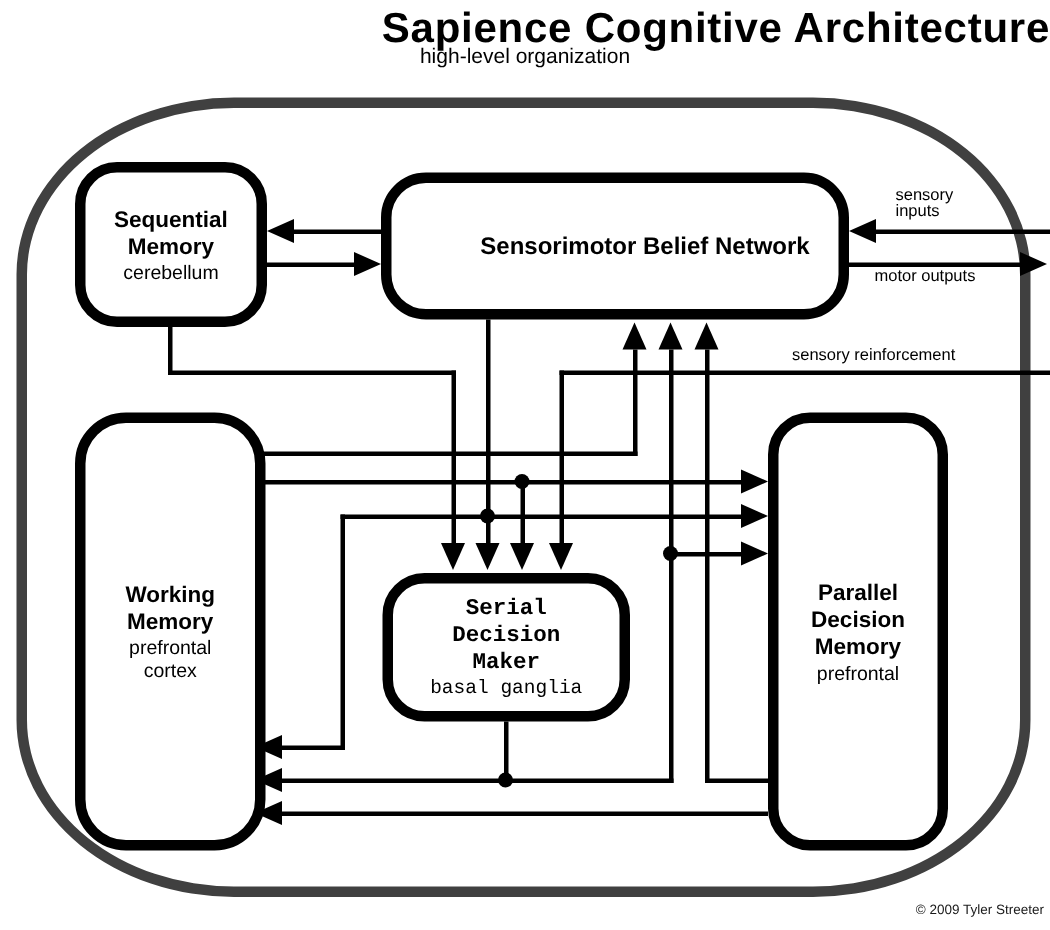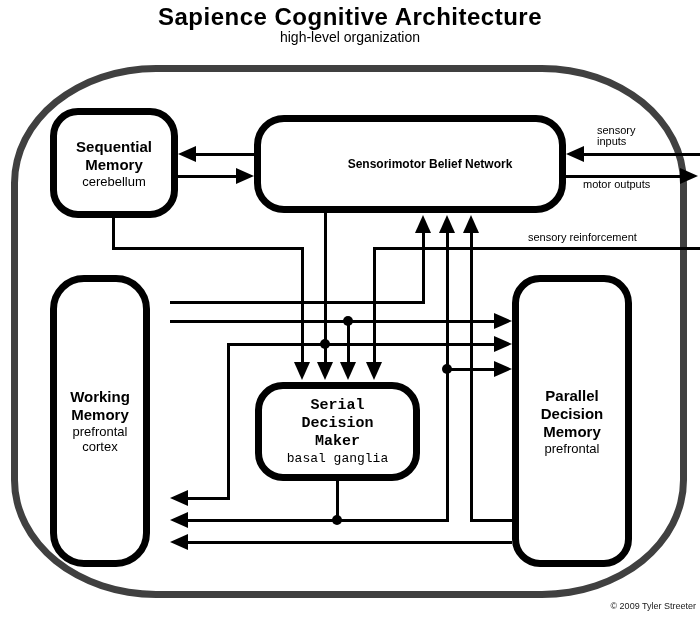--- a/index.html
+++ b/index.html
@@ -1,27 +1,27 @@
 <!DOCTYPE html>
 <html><head>
 <meta charset="utf-8">
 <style>
   html,body{margin:0;padding:0;background:#fff;}
   .canvas{position:relative;width:700px;height:620px;background:#fff;overflow:hidden;
           font-family:"Liberation Sans",sans-serif;color:#000;}
-  .title{position:absolute;left:0;top:3px;width:100%;text-align:center;
-         font-size:24px;font-weight:bold;letter-spacing:.5px;}
+  .title{position:absolute;left:0;top:3px;width:100%;text-align:right;
+         font-size:28px;font-weight:bold;letter-spacing:.5px;}
   .subtitle{position:absolute;left:0;top:29px;width:100%;text-align:center;font-size:14px;}
   .boundary{position:absolute;left:11px;top:65px;width:676px;height:533px;
             box-sizing:border-box;border:7px solid #404040;border-radius:145px/118px;}
   .node{position:absolute;box-sizing:border-box;border:7px solid #000;background:#fff;
         border-radius:28px;display:flex;flex-direction:column;align-items:center;
         justify-content:center;text-align:center;z-index:1;}
   .node .t{font-weight:bold;font-size:15px;line-height:18px;white-space:pre-line;}
-  .node .t.big{font-size:12px;line-height:19px;margin-left:40px;}
+  .node .t.big{font-size:16px;line-height:19px;margin-left:40px;}
   .node .s{font-size:13px;line-height:15px;white-space:pre-line;}
   .hline{position:absolute;height:3px;background:#000;z-index:2;}
   .vline{position:absolute;width:3px;background:#000;z-index:2;}
   .arr{position:absolute;width:0;height:0;z-index:3;}
   .arr.left{border-top:8px solid transparent;border-bottom:8px solid transparent;border-right:18px solid #000;}
   .arr.right{border-top:8px solid transparent;border-bottom:8px solid transparent;border-left:18px solid #000;}
   .arr.up{border-left:8px solid transparent;border-right:8px solid transparent;border-bottom:18px solid #000;}
   .arr.down{border-left:8px solid transparent;border-right:8px solid transparent;border-top:18px solid #000;}
   .dot{position:absolute;width:10px;height:10px;border-radius:50%;background:#000;z-index:4;}
   .lbl{position:absolute;font-size:11px;line-height:11px;white-space:pre-line;z-index:5;background:transparent;}
@@ -40,21 +40,21 @@
   <div class="node" style="left:50px;top:108px;width:128px;height:110px;border-radius:28px;">
     <div class="t">Sequential
 Memory</div>
     <div class="s">cerebellum</div>
   </div>
 
   <div class="node" style="left:254px;top:115px;width:312px;height:98px;border-radius:30px;">
     <div class="t big">Sensorimotor Belief Network</div>
   </div>
 
-  <div class="node" style="left:50px;top:275px;width:100px;height:292px;border-radius:34px;">
+  <div class="node" style="left:50px;top:275px;width:127px;height:292px;border-radius:34px;">
     <div class="t">Working
 Memory</div>
     <div class="s">prefrontal
 cortex</div>
   </div>
 
   <div class="node" style="left:255px;top:382px;width:165px;height:99px;border-radius:28px;font-family:Liberation Mono, monospace;">
     <div class="t">Serial
 Decision
 Maker</div>

